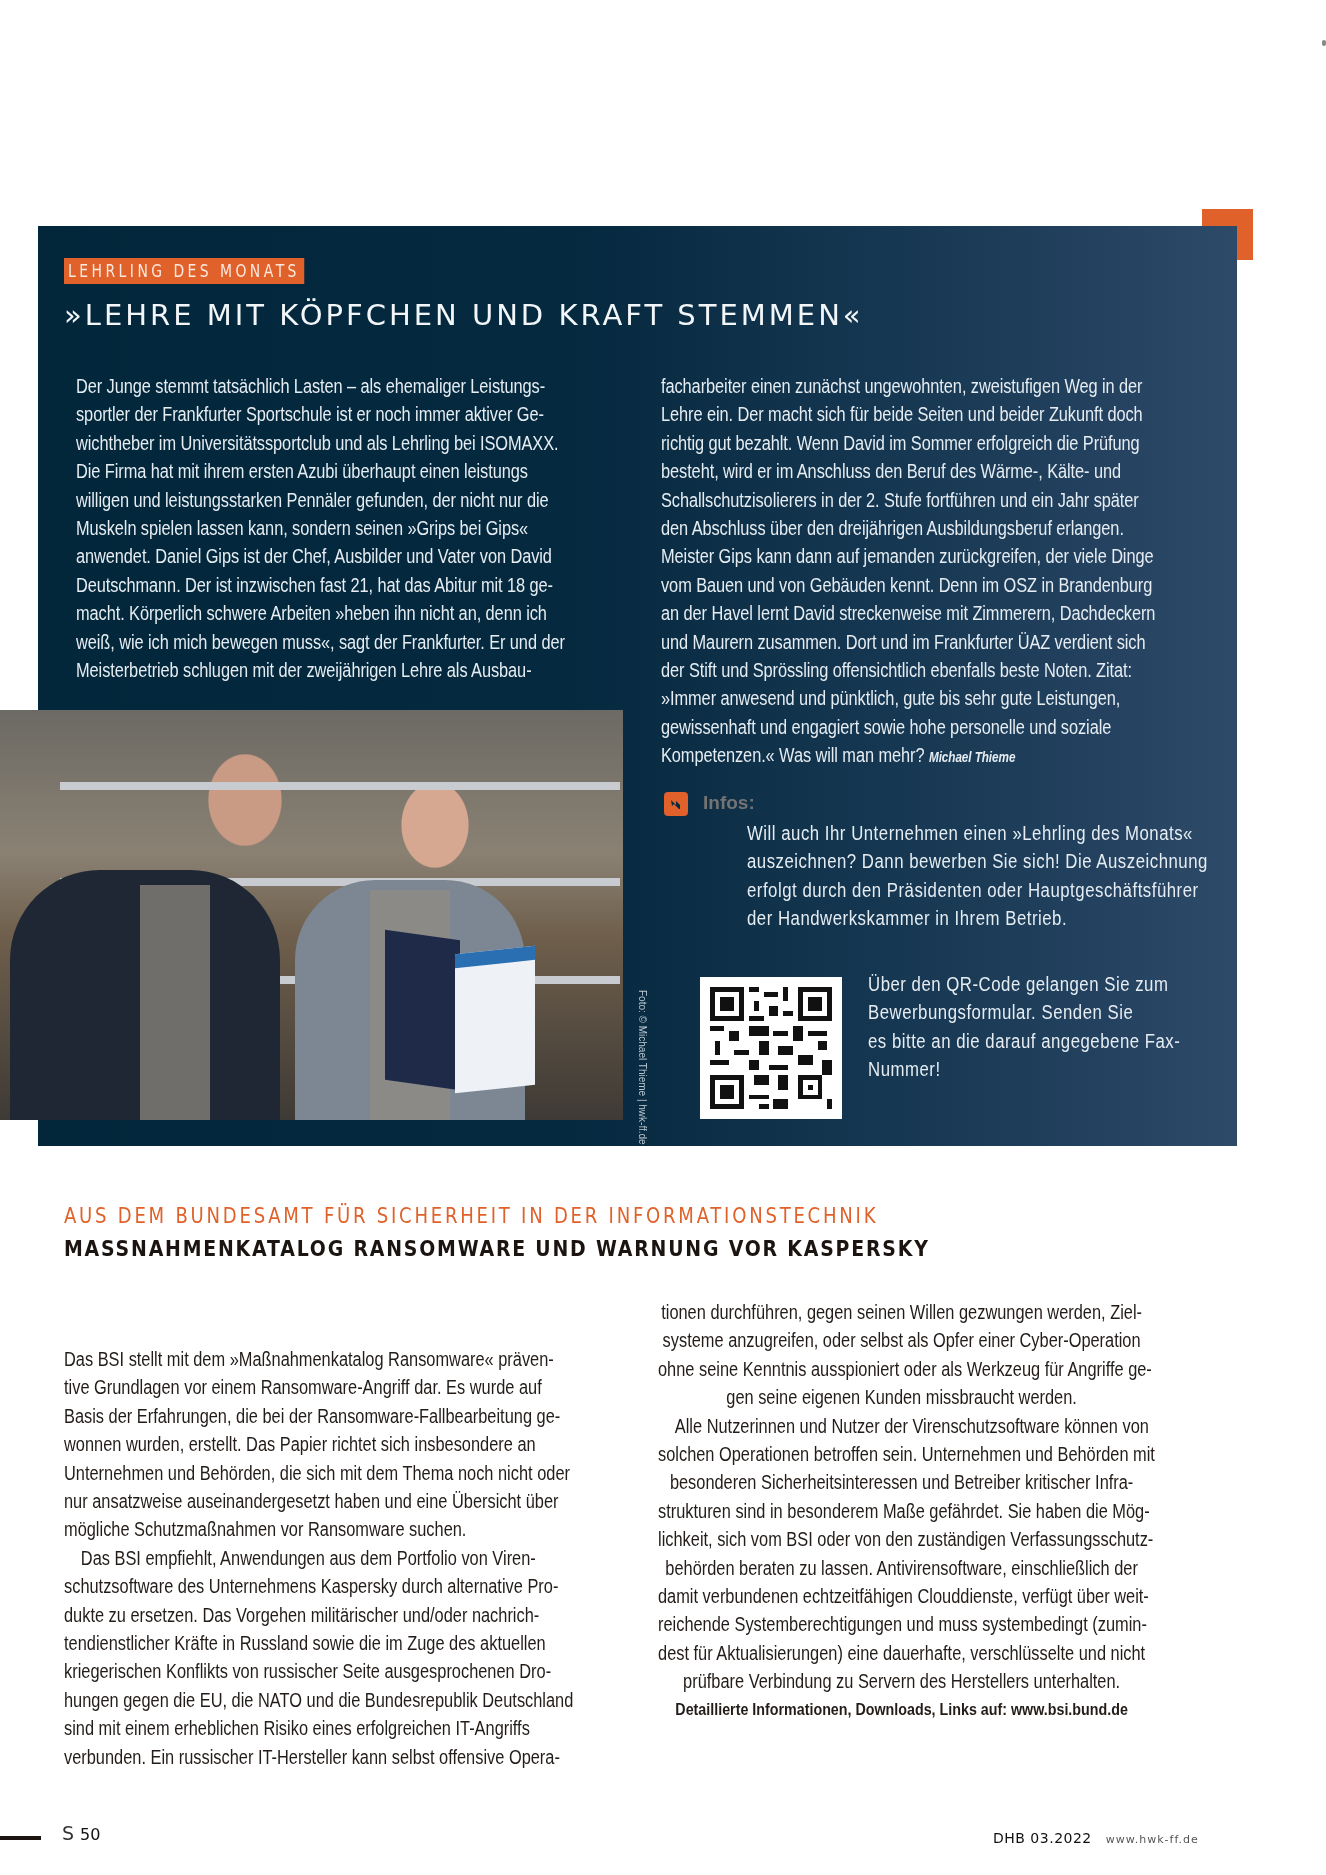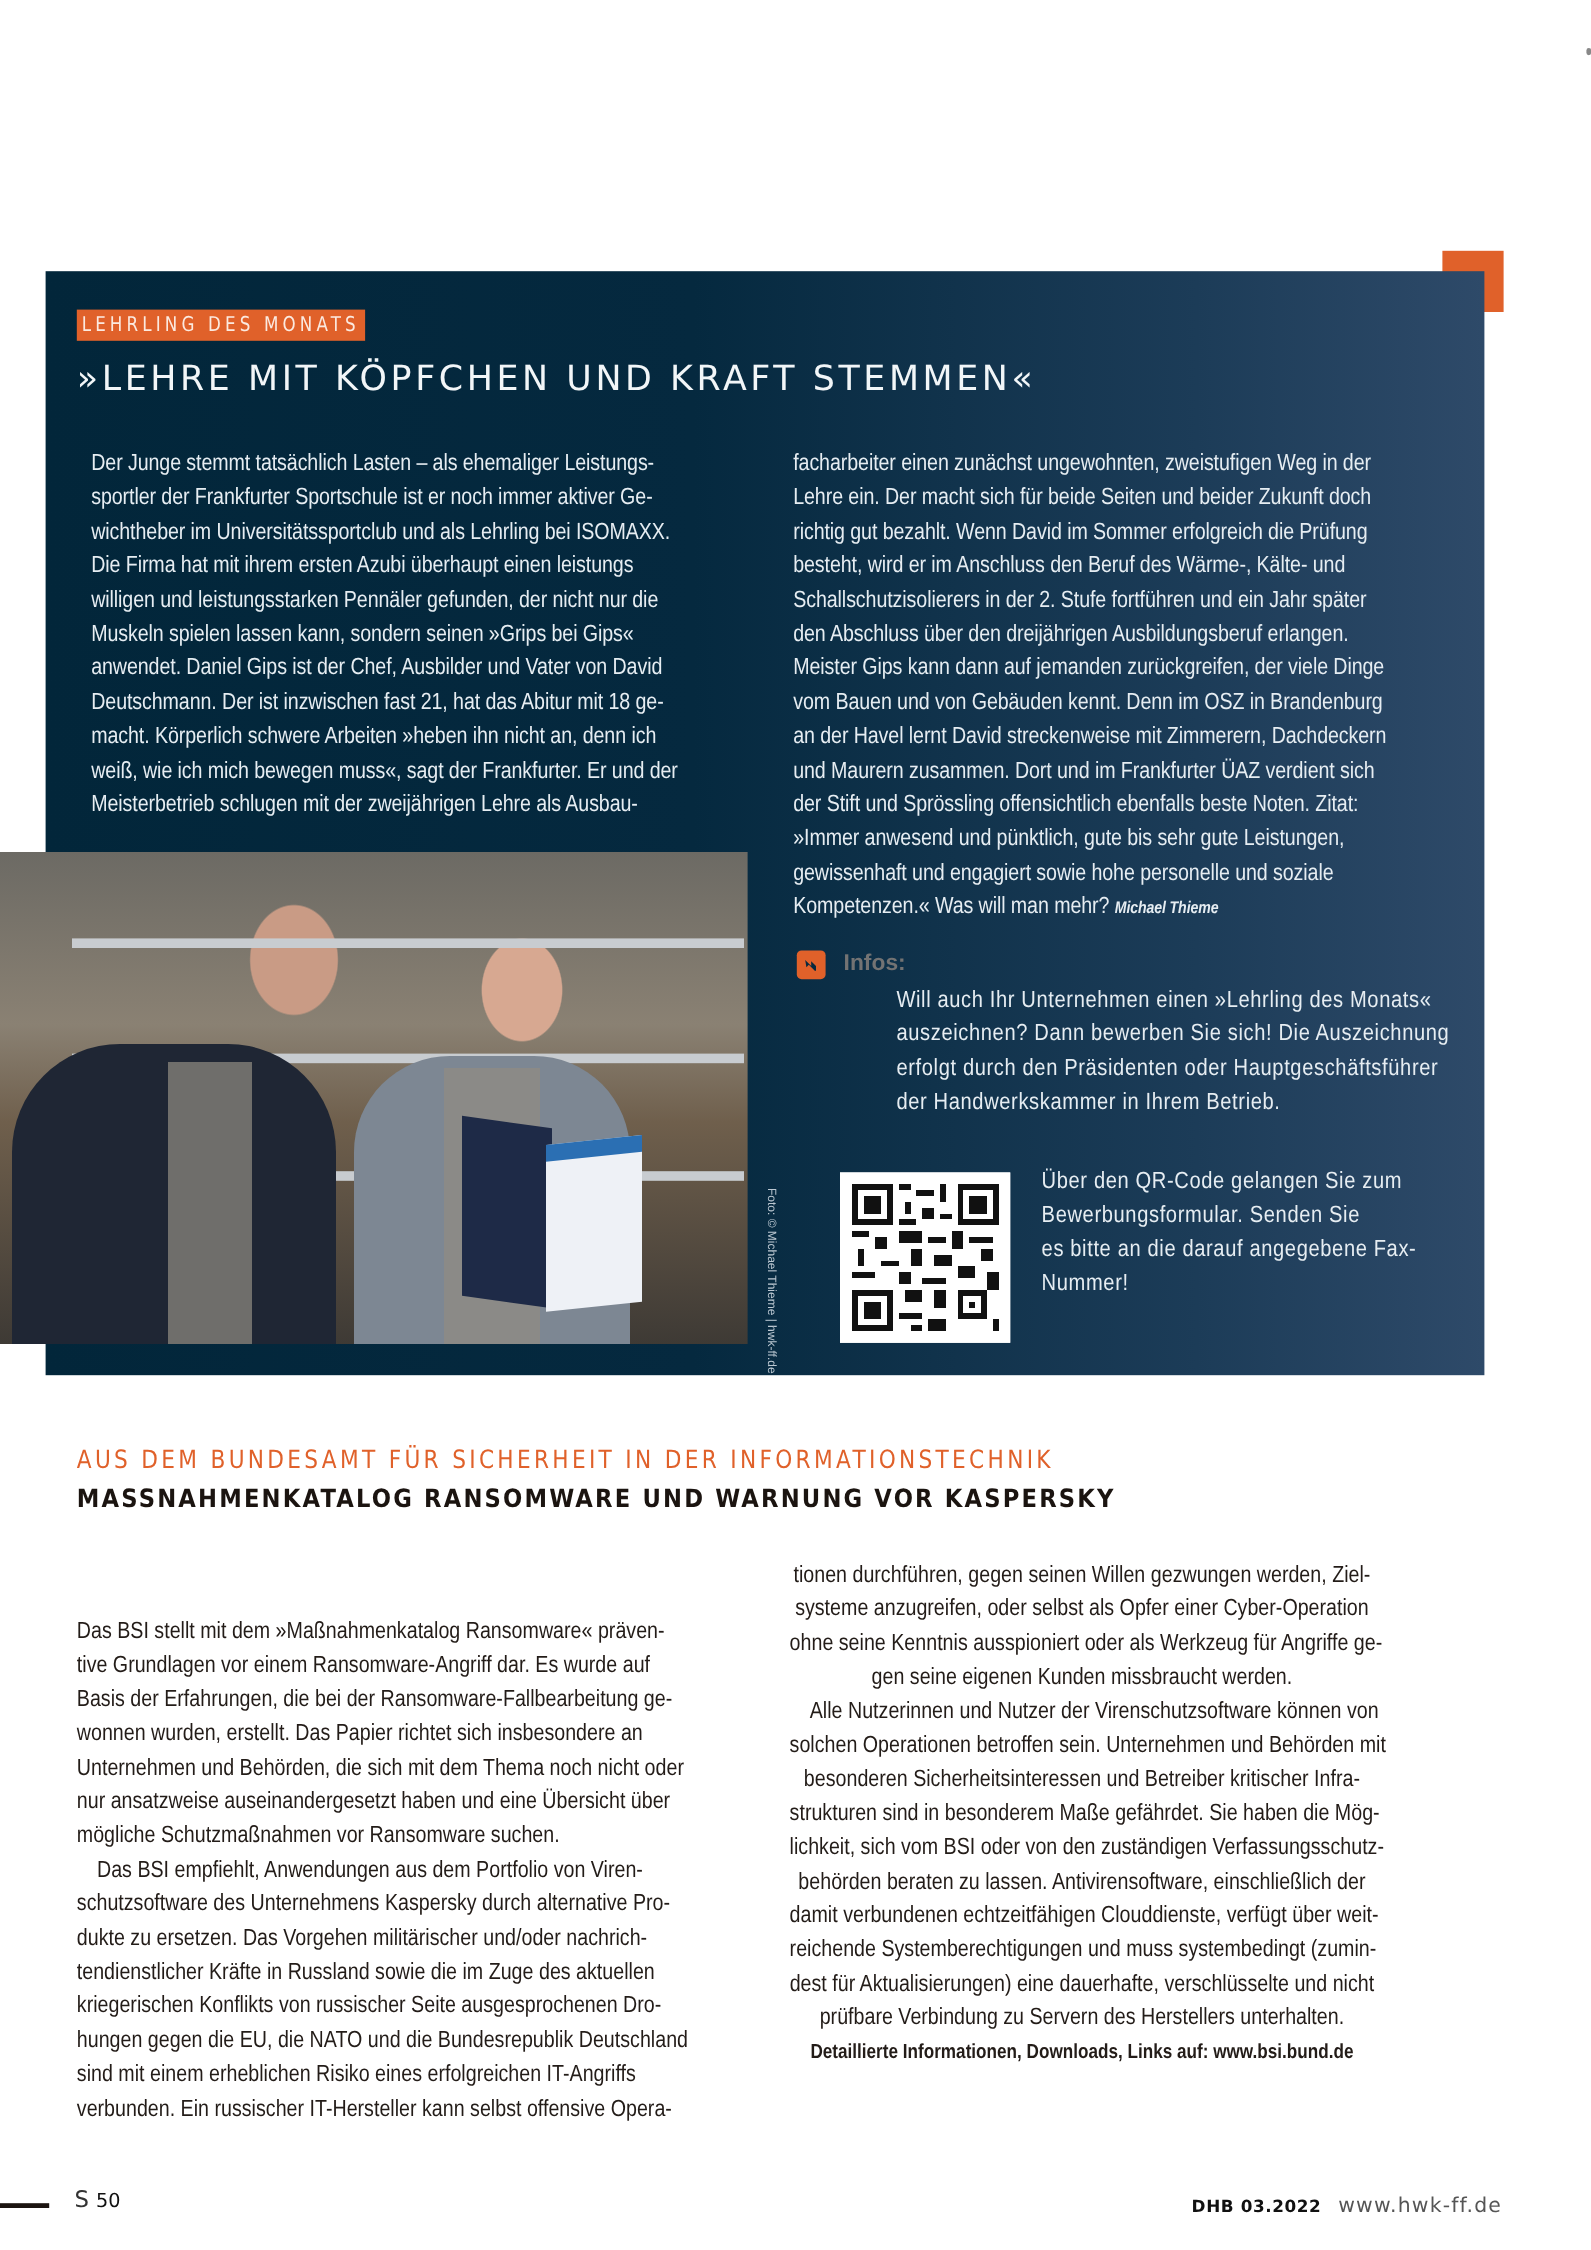--- a/index.html
+++ b/index.html
@@ -81,22 +81,22 @@
   .col2 .indent { padding-left:20px; }
   .col2-left { left:64px; top:1298px; width:570px;margin-top:47px; }
   .col2-right { left:658px; top:1298px; width:580px;text-align:center; }
   .col2 .bold-line { font-weight:700; font-size:17px; }
 
   .footer-rule { position:absolute; left:0; top:1836px; width:41px; height:4px; background:#1b1410; }
   .footer-page { position:absolute; left:62px; top:1822px; font-family:"DejaVu Sans", sans-serif; white-space:nowrap; }
   .footer-page .s { font-size:19px; color:#333; }
   .footer-page .num { font-size:16px; font-weight:400; color:#111; margin-left:6px;margin-top:38px; }
   .footer-right { position:absolute; left:993px; top:1828px; white-space:nowrap; font-family:"DejaVu Sans", sans-serif; }
-  .footer-right .issue { font-weight:700; font-size:14px; color:#111; letter-spacing:0.5px; }
-  .footer-right .url { font-size:17px; color:#555; margin-left:14px; letter-spacing:1px; }
+  .footer-right .issue { font-weight:400; font-size:14px; color:#111; letter-spacing:0.5px; }
+  .footer-right .url { font-size:11px; color:#555; margin-left:14px; letter-spacing:1px; }
 </style>
 </head>
 <body>
 
 <div class="corner-dot"></div>
 <div class="orange-square"></div>
 
 <section class="feature-box"></section>
 
 <div class="kicker">LEHRLING DES MONATS</div>

